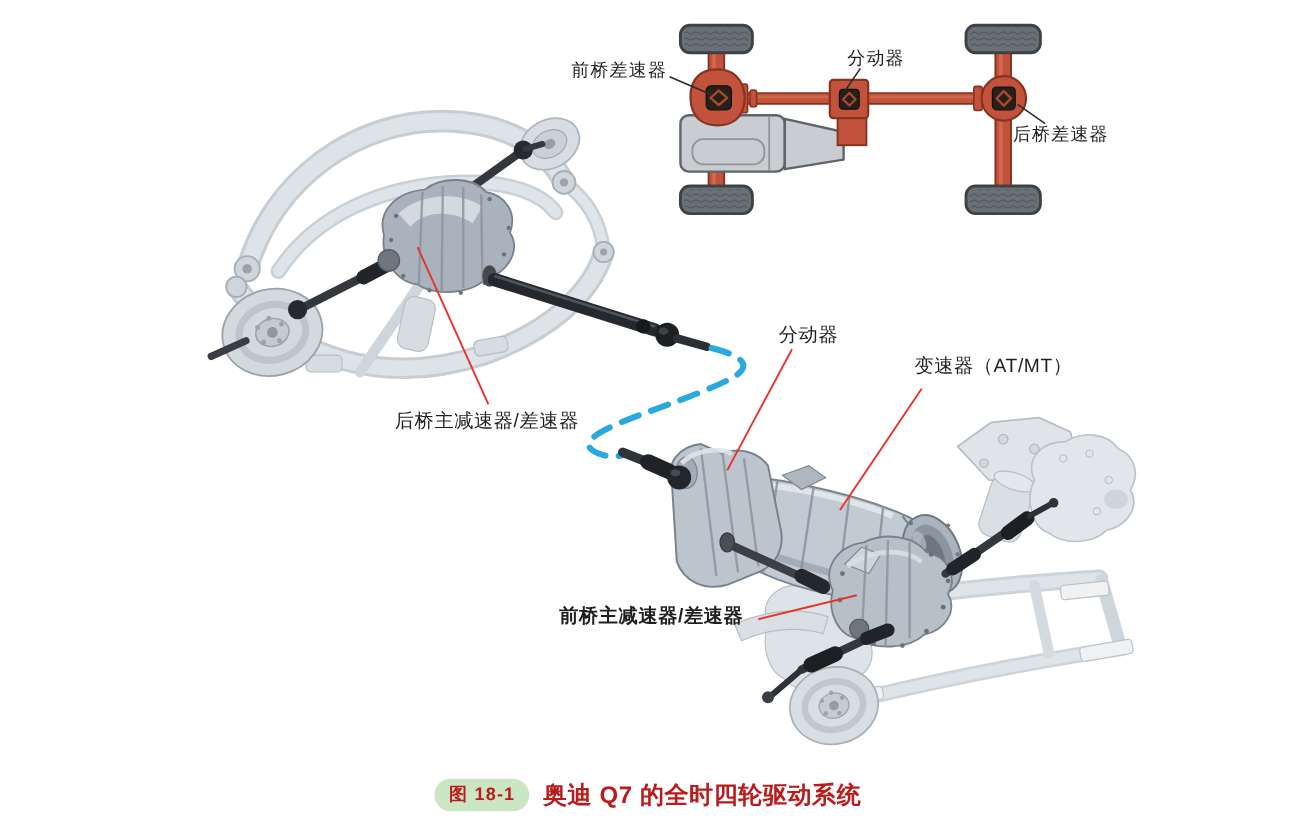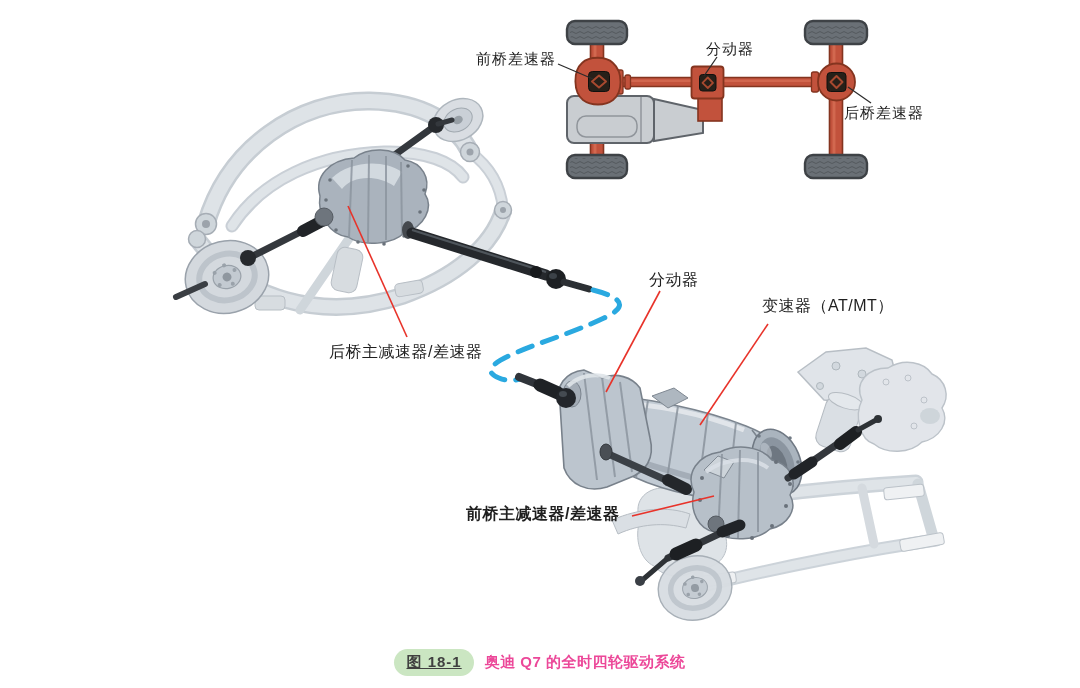--- a/index.html
+++ b/index.html
@@ -3,23 +3,23 @@
 <meta charset="utf-8">
 <style>
   html,body{margin:0;padding:0;background:#ffffff;}
   body{font-family:"Liberation Sans",sans-serif;}
   .canvas{position:relative;width:1080px;height:688px;background:#ffffff;overflow:hidden;}
   .scene{position:absolute;left:0;top:0;}
   .lbl{position:absolute;white-space:nowrap;color:#1f1f1f;line-height:1.2;}
   .lbl.sm{font-size:15px;letter-spacing:1px;}
   .lbl.md{font-size:16px;letter-spacing:0.5px;}
   .caption{position:absolute;left:0;right:0;top:649px;display:flex;justify-content:center;align-items:center;gap:11px;}
-  .caption-badge{background:#cbe6c2;color:#404040;font-weight:bold;font-size:15px;
-                 padding:4px 12px;border-radius:15px;letter-spacing:1px;text-decoration:underline;}
-  .caption-title{font-size:15px;font-weight:bold;color:#ec4899;letter-spacing:0.5px;}
+  .caption-badge{background:#cbe6c2;color:#b91c1c;font-weight:bold;font-size:15px;
+                 padding:4px 12px;border-radius:15px;letter-spacing:1px;}
+  .caption-title{font-size:20px;font-weight:bold;color:#b91c1c;letter-spacing:0.5px;}
 </style>
 </head>
 <body>
 
 <div class="canvas">
 
 <svg class="scene" width="1080" height="688" viewBox="0 0 1080 688">
   <defs>
     <pattern id="tread" width="8" height="5" patternUnits="userSpaceOnUse">
       <path d="M0,3.5 L4,1.5 L8,3.5" fill="none" stroke="#555a5f" stroke-width="1.1"></path>

